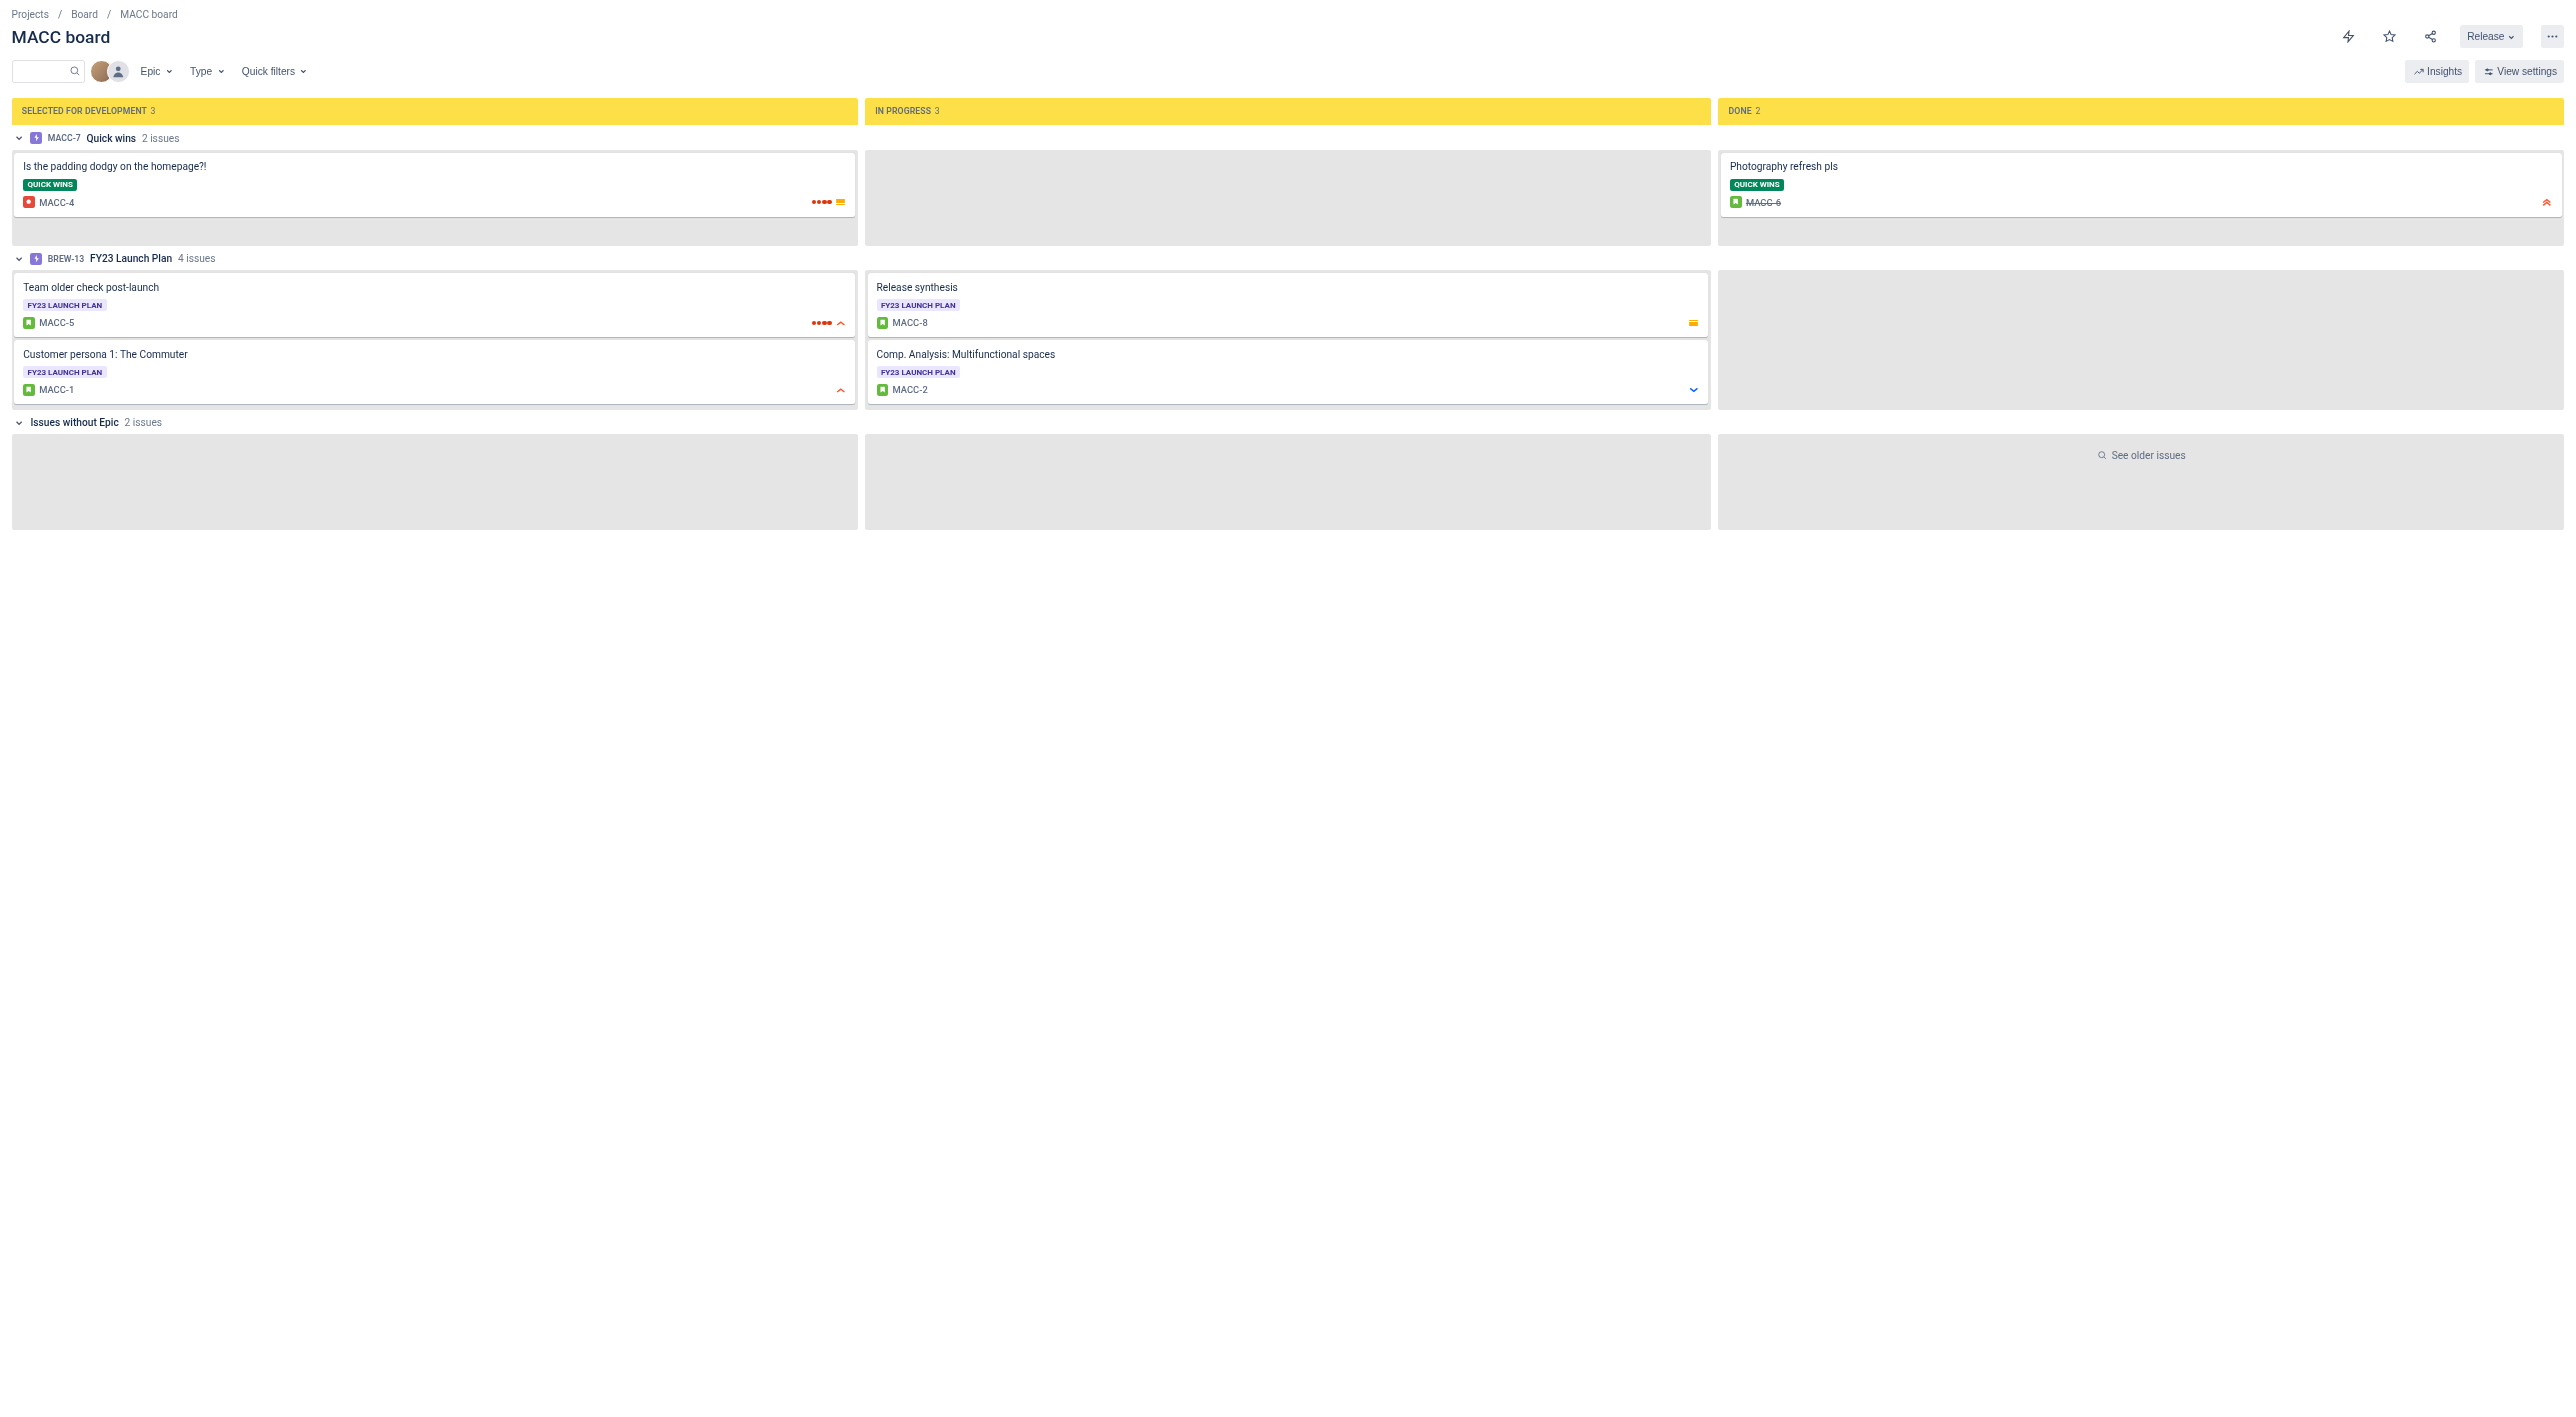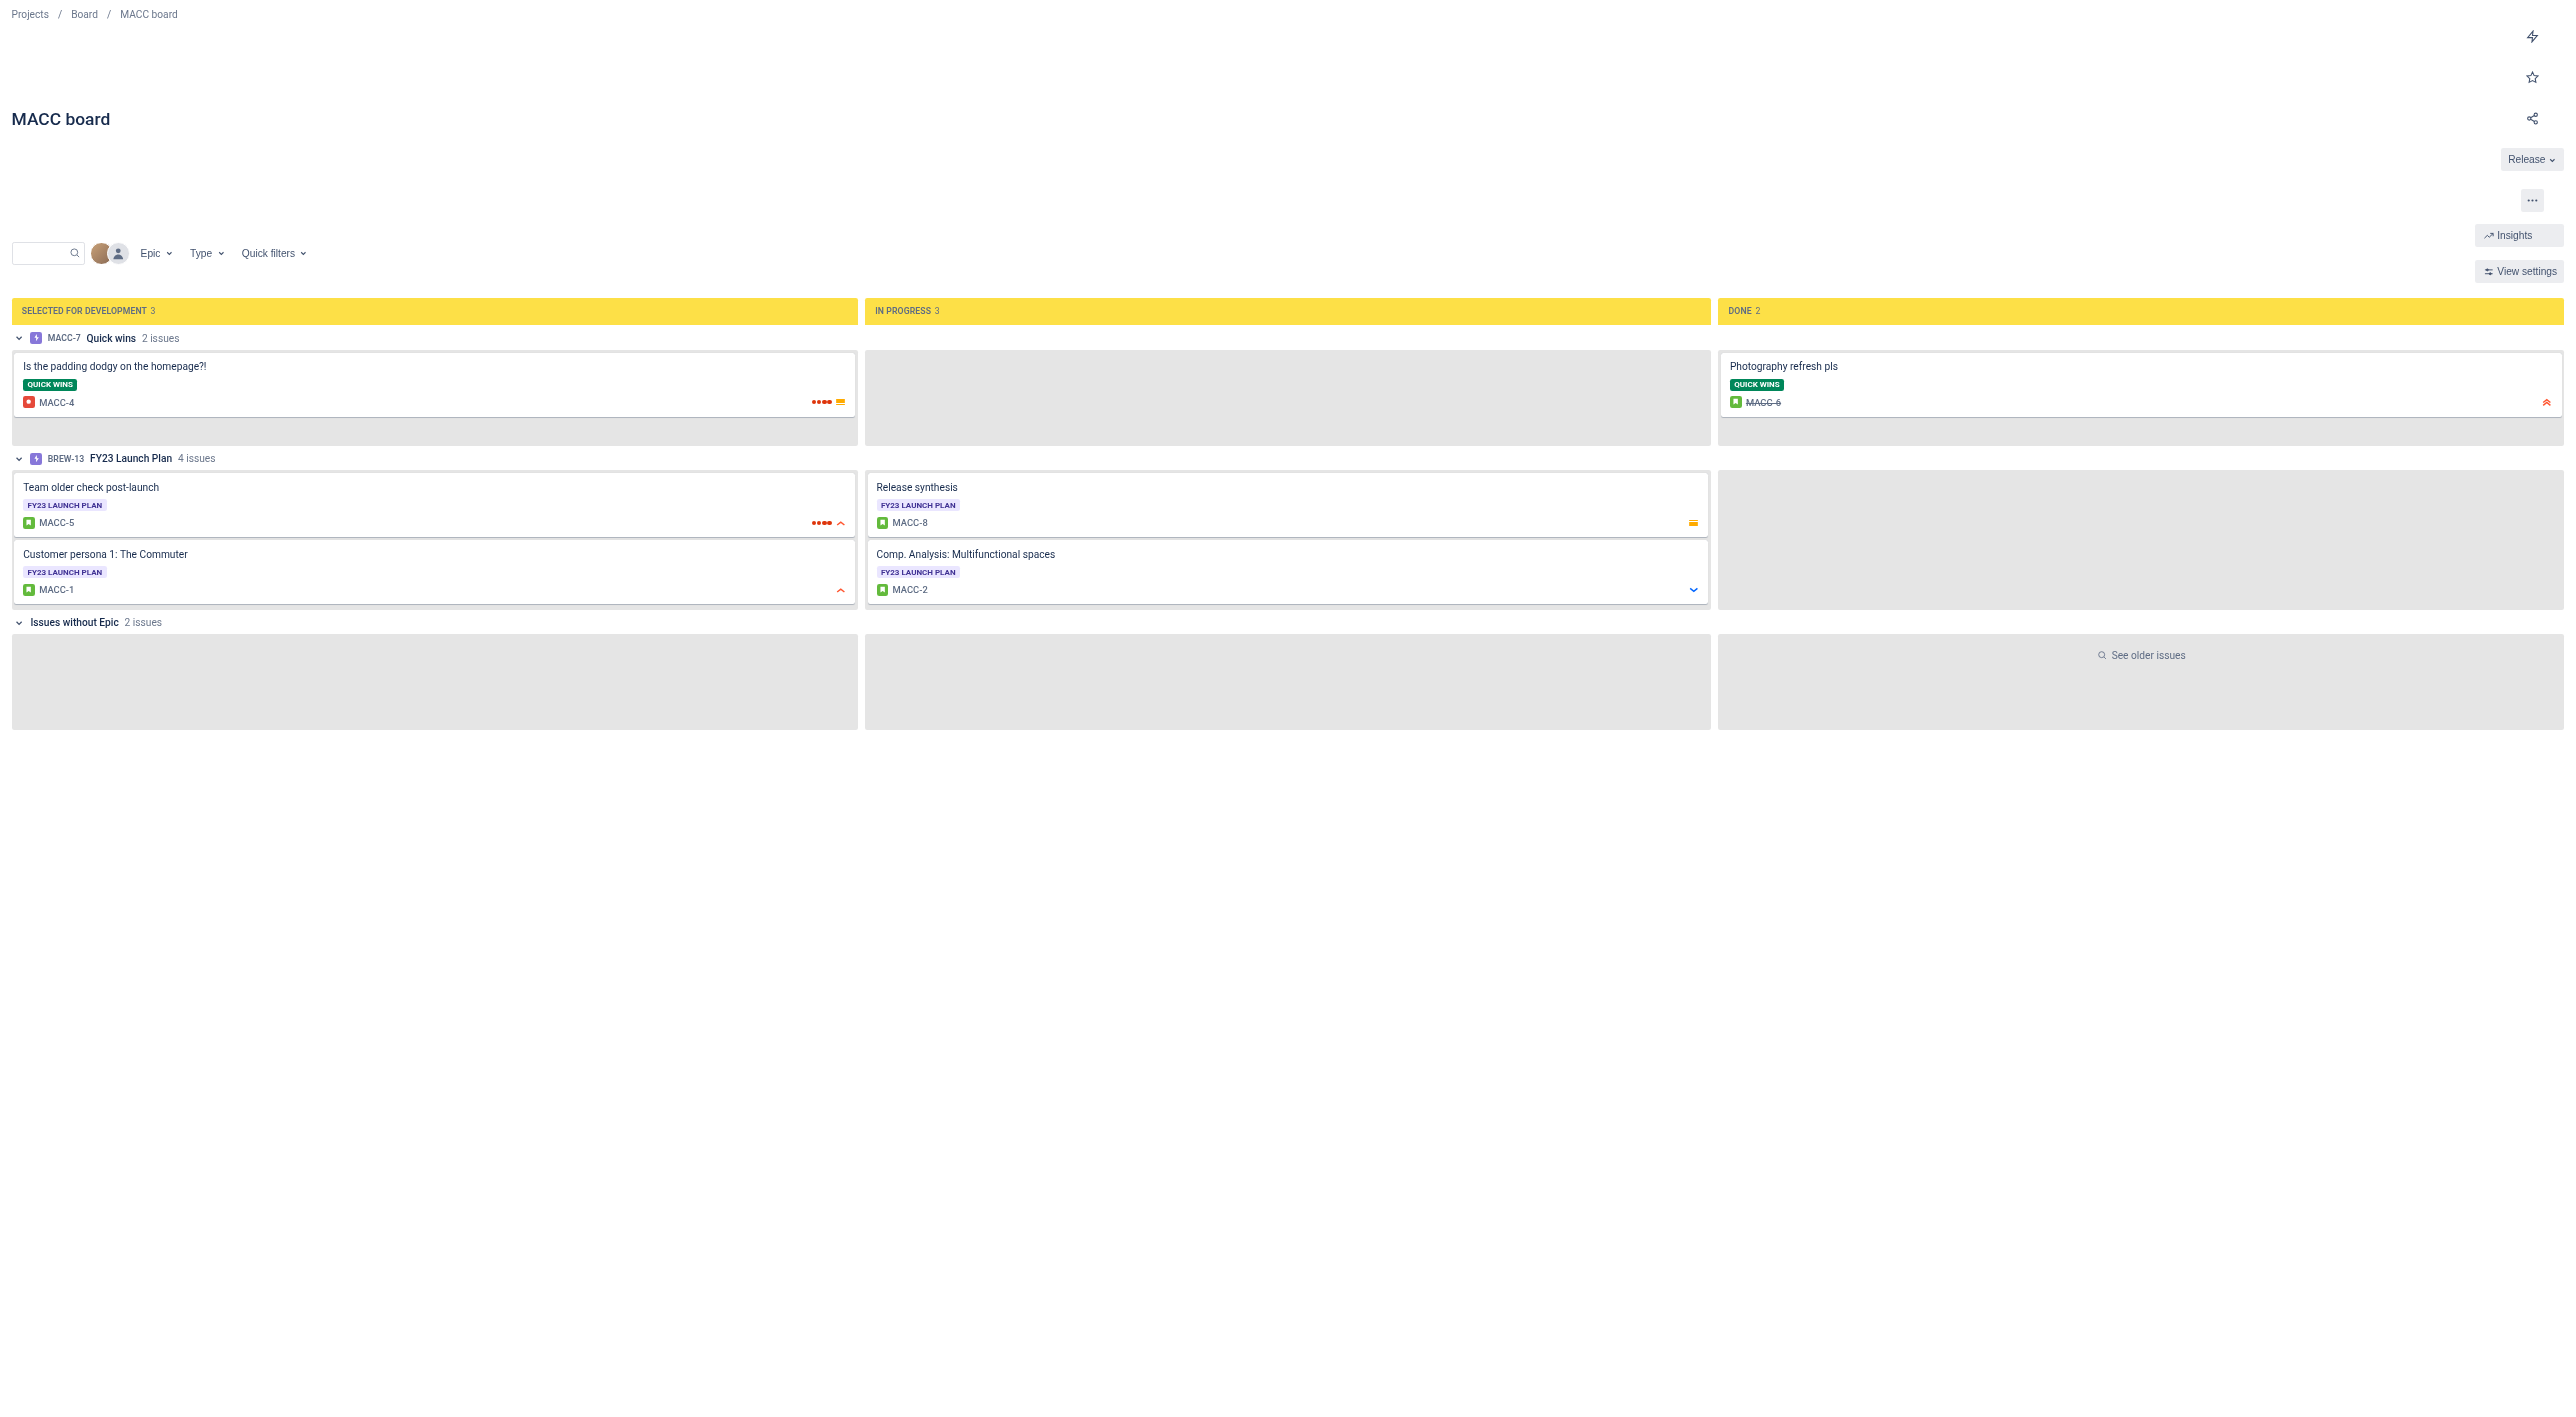--- a/index.html
+++ b/index.html
@@ -5,36 +5,36 @@
 * { box-sizing: border-box; margin: 0; padding: 0; }
 body { font-family: -apple-system, BlinkMacSystemFont, "Segoe UI", Roboto, sans-serif; background: #fff; color: #172B4D; font-size: 10.2px; }
 .page { padding: 8.7px 11.6px; }
 
 .breadcrumb { display: flex; gap: 9px; color: #6B778C; font-size: 10.2px; align-items: center; }
 .breadcrumb a { color: #6B778C; text-decoration: none; }
 .breadcrumb .sep { color: #6B778C; }
 
 .header-row { display: flex; align-items: center; justify-content: space-between; margin-top: 5.8px; }
 .page-title { font-size: 17.4px; font-weight: 500; color: #172B4D; }
-.header-actions { display: flex; gap: 18px; align-items: center; flex-direction: column; }
+.header-actions { display: flex; gap: 18px; align-items: center; }
 .icon-btn { width: 23px; height: 23px; display: flex; align-items: center; justify-content: center; background: transparent; border: none; border-radius: 2.2px; cursor: pointer; color: #42526E; }
 .icon-btn.filled { background: rgba(9,30,66,0.08); }
 .btn { display: flex; gap: 2.9px; align-items: center; height: 23px; padding: 0 7.3px; background: rgba(9,30,66,0.08); border: none; border-radius: 2.2px; cursor: pointer; color: #42526E; font-size: 10.2px; font-weight: 500; }
 
 .toolbar { display: flex; align-items: center; justify-content: space-between; margin-top: 11.6px; }
 .toolbar-left { display: flex; gap: 5px; align-items: center; }
 .search-box { position: relative; width: 73px; }
 .search-box input { width: 100%; height: 23px; border: 1.5px solid #DFE1E6; border-radius: 2.2px; padding: 0 20.3px 0 5.8px; font-size: 10.2px; }
 .search-box .search-icon { position: absolute; right: 4.4px; top: 5.1px; color: #6B778C; }
 .avatars { display: flex; }
 .avatar { width: 23px; height: 23px; border-radius: 50%; background: #DFE1E6; margin-left: -5.8px; border: 1.5px solid #fff; display: flex; align-items: center; justify-content: center; }
 .avatar:first-child { margin-left: 0; background: linear-gradient(135deg, #c9a178, #8a6a55); }
 .avatar svg { width: 14.5px; height: 14.5px; }
 .filter-btn { display: flex; gap: 4.4px; align-items: center; height: 23px; padding: 0 5.8px; background: transparent; border: none; border-radius: 2.2px; cursor: pointer; color: #42526E; font-size: 10.2px; font-weight: 500; }
-.toolbar-right { display: flex; gap: 13px; flex-direction: column; }
+.toolbar-right { display: flex; gap: 6px; }
 
 .board { display: flex; gap: 7.3px; margin-top: 14.5px; }
 .column { flex: 1; min-width: 0; }
 .col-header { background: #fde047; border-radius: 2.2px 2.2px 0 0; padding: 8.7px 10.2px; text-transform: uppercase; color: #5E6C84; font-size: 8.7px; font-weight: 600; letter-spacing: 0.1px; }
 .col-header .count { color: #5E6C84; font-weight: 400; margin-left: 1.5px; }
 
 .swimlane-header { display: flex; align-items: center; gap: 5.8px; padding: 7.3px 0 5.8px 2.9px; }
 .collapse-btn { background: transparent; border: none; cursor: pointer; color: #42526E; display: flex; align-items: center; }
 .epic-icon { width: 11.6px; height: 11.6px; border-radius: 2.2px; background: #8777D9; display: flex; align-items: center; justify-content: center; color: #fff; }
 .swim-key { color: #5E6C84; font-size: 8.7px; font-weight: 600; }

